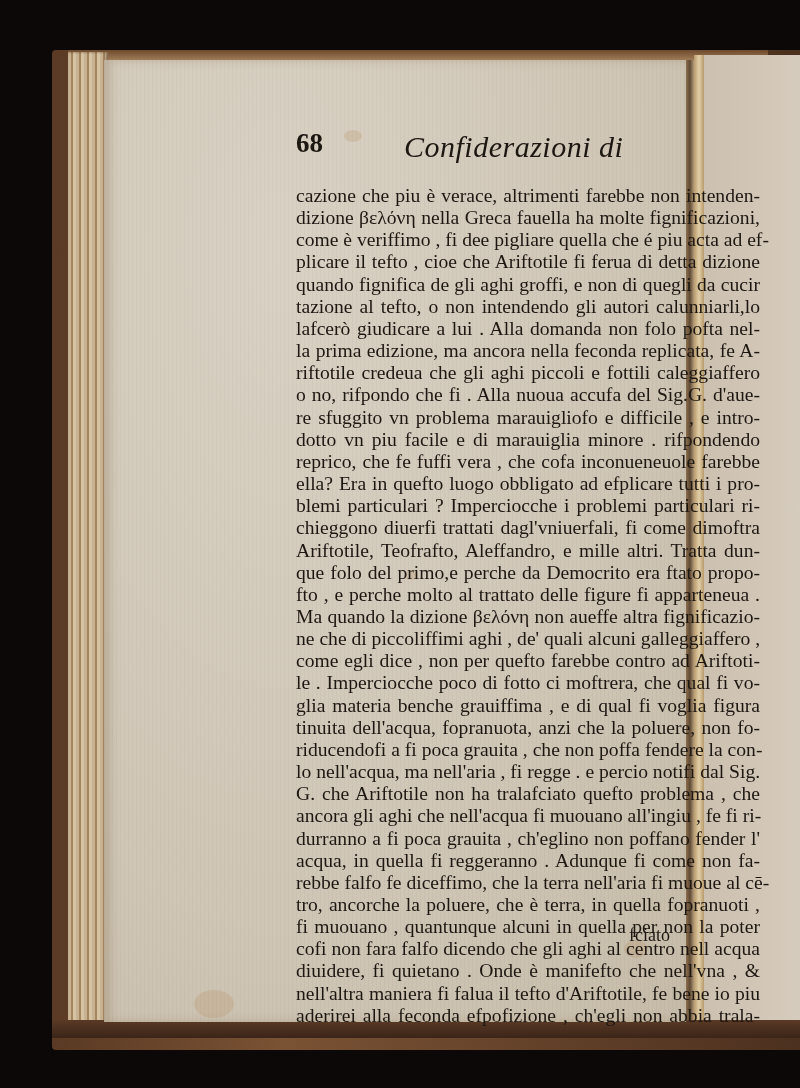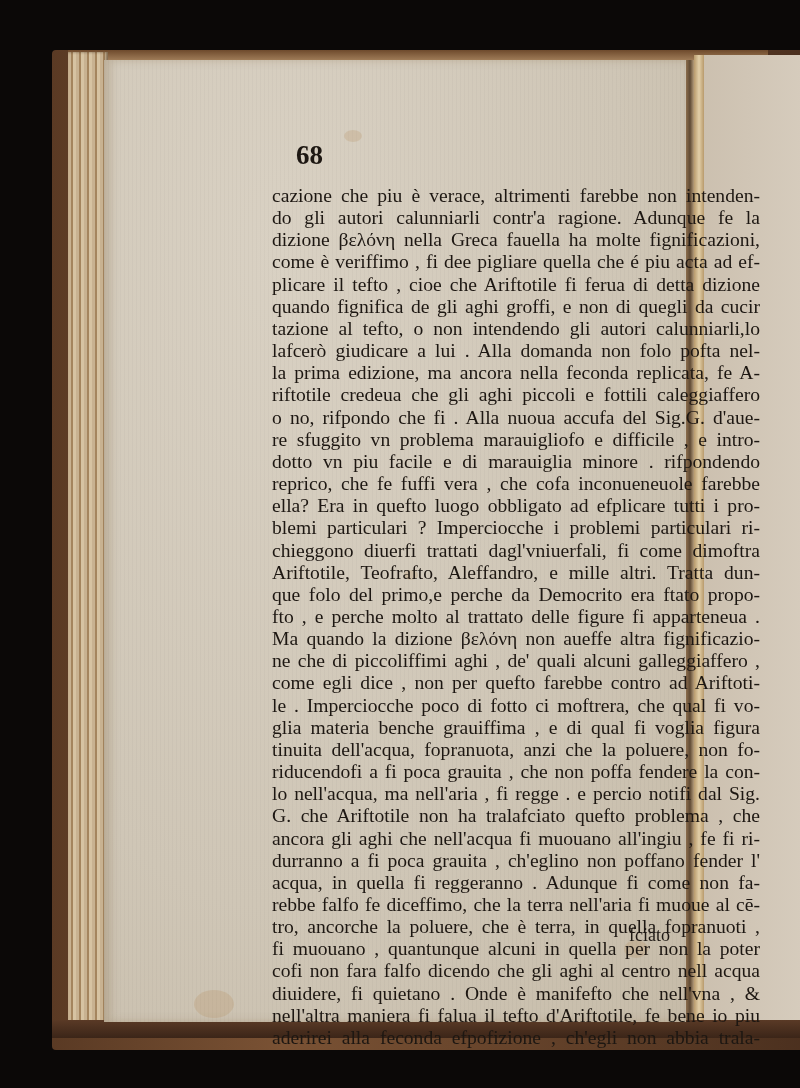--- a/index.html
+++ b/index.html
@@ -42,32 +42,32 @@
   }
   .bottom-edge {
     position:absolute; left:52px; top:1020px; width:748px; height:18px;
     background:linear-gradient(180deg,#5a3a26,#3b2518);
   }
   .header {
     position:absolute; left:296px; top:128px; width:420px; height:40px;
     font-family:"Liberation Serif", serif; color:#1d1712;
   }
   .pagenum {
-    position:absolute; left:0; top:12px; font-size:27px; font-weight:bold;
+    position:absolute; left:0; top:0; font-size:27px; font-weight:bold;
   }
   .running-title {
     position:absolute; left:108px; top:2px; font-size:30px; font-style:italic;
     letter-spacing:0.5px;
   }
   .body-text {
     position:absolute; left:272px; top:185px; width:488px;
     font-family:"Liberation Serif", serif; font-size:19.6px; line-height:22.15px;
     color:#1d1712;
   }
-  .line { white-space:nowrap; text-align:justify; text-align-last:justify; display:block; }
+  .line { white-space:nowrap; text-align:justify; text-align-last:justify; display:block;margin-left:24px; }
   .catchword {
     position:absolute; left:629px; top:925px;
     font-family:"Liberation Serif", serif; font-size:18px; color:#1d1712;
   }
   .foxing {
     position:absolute; border-radius:50%; background:rgba(170,120,60,0.18);
   }
 </style>
 </head>
 <body>
@@ -83,25 +83,25 @@
 <div class="page">
   <div class="foxing" style="left:240px;top:70px;width:18px;height:12px;"></div>
   <div class="foxing" style="left:300px;top:510px;width:14px;height:10px;"></div>
   <div class="foxing" style="left:520px;top:880px;width:24px;height:18px;"></div>
   <div class="foxing" style="left:90px;top:930px;width:40px;height:28px;"></div>
 </div>
 <div class="gutter"></div>
 
 <div class="header">
   <span class="pagenum">68</span>
+  <span class="running-title">Confiderazioni di</span>
 </div>
 
 <div class="body-text">
   <span class="line">cazione che piu è verace, altrimenti farebbe non intenden-</span>
-  <span class="line">do gli autori calunniarli contr'a ragione. Adunque fe la</span>
   <span class="line">dizione βελόνη nella Greca fauella ha molte fignificazioni,</span>
   <span class="line">come è veriffimo , fi dee pigliare quella che é piu acta ad ef-</span>
   <span class="line">plicare il tefto , cioe che Ariftotile fi ferua di detta dizione</span>
   <span class="line">quando fignifica de gli aghi groffi, e non di quegli da cucir</span>
   <span class="line">tazione al tefto, o non intendendo gli autori calunniarli,lo</span>
   <span class="line">lafcerò giudicare a lui . Alla domanda non folo pofta nel-</span>
   <span class="line">la prima edizione, ma ancora nella feconda replicata, fe A-</span>
   <span class="line">riftotile credeua che gli aghi piccoli e fottili caleggiaffero</span>
   <span class="line">o no, rifpondo che fi . Alla nuoua accufa del Sig.G. d'aue-</span>
   <span class="line">re sfuggito vn problema marauigliofo e difficile , e intro-</span>

